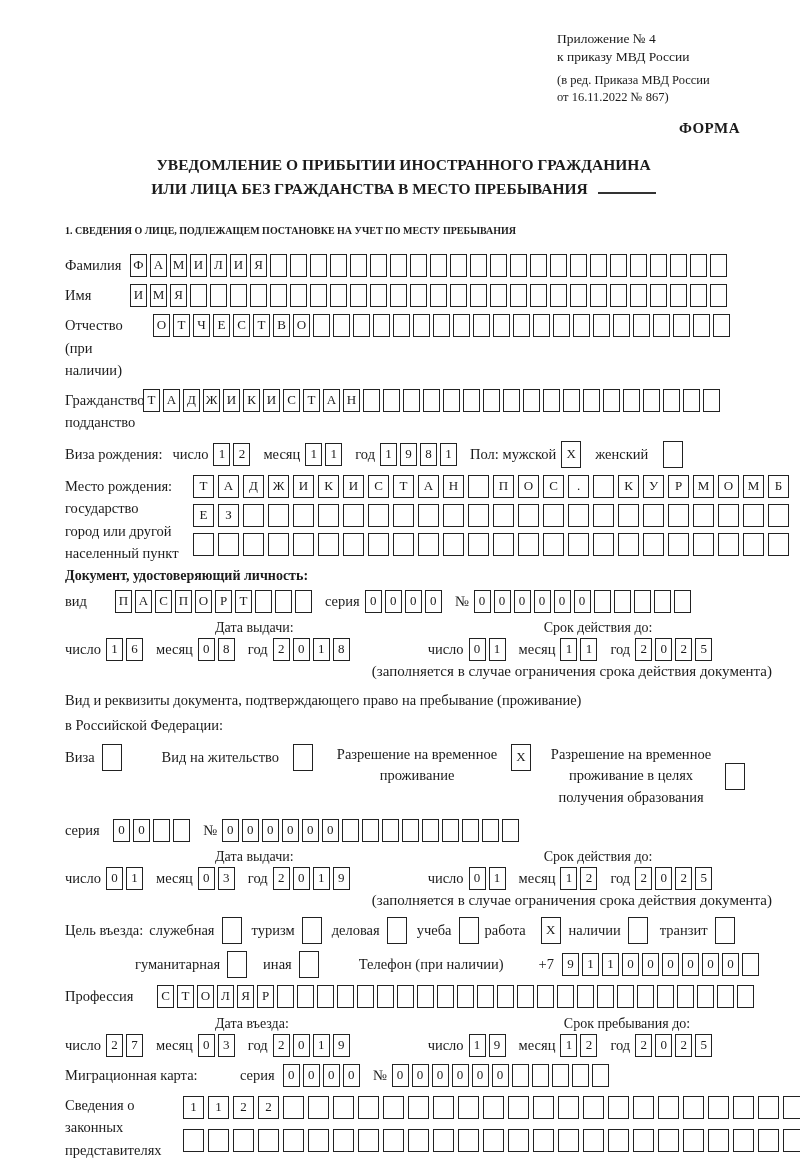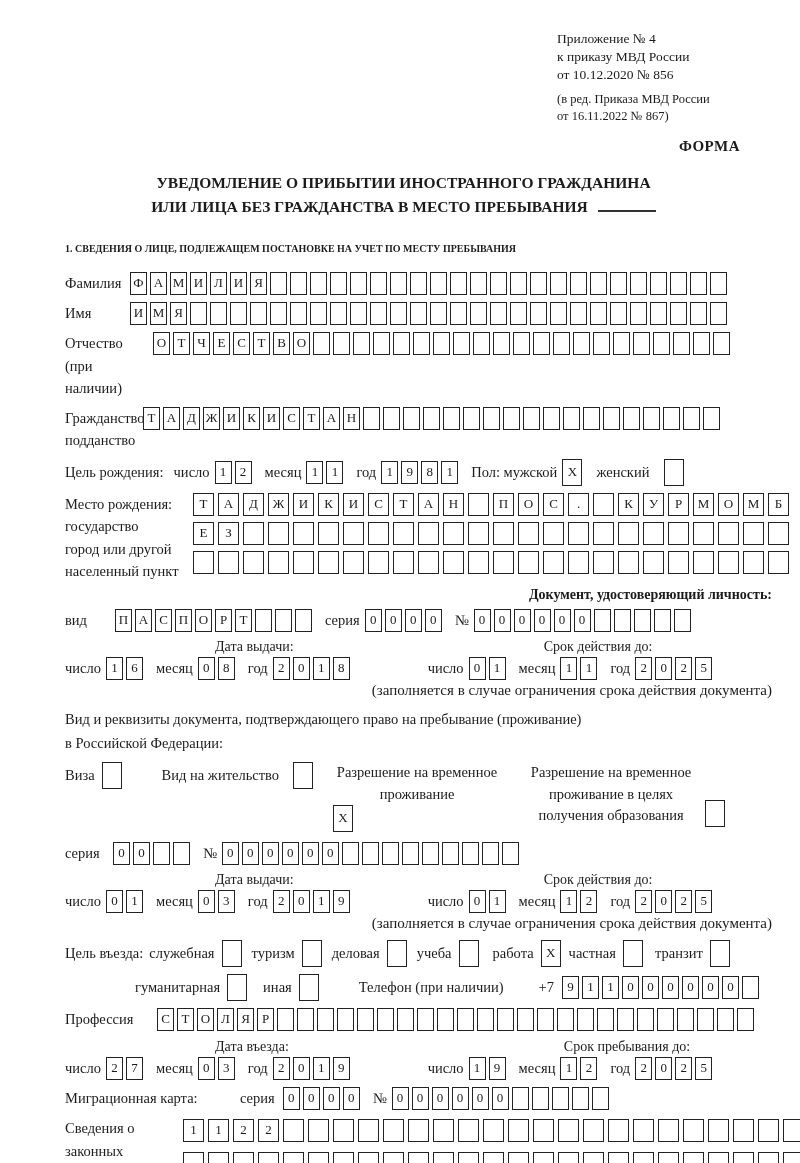--- a/index.html
+++ b/index.html
@@ -21,39 +21,38 @@
     display:inline-block;width:15px;height:21px;border:1.5px solid #222;
     margin-right:3px;font-size:13px;line-height:20px;text-align:center;
     vertical-align:middle;background:#fff;
   }
   .wide .cell{width:19px;margin-right:4px;}
   .cb .cell{width:18px;height:25px;line-height:24px;margin-right:0;}
   .frow{display:flex;align-items:center;margin-bottom:7px;}
   .frow.top{align-items:flex-start;}
   .labelcol{flex:none;font-size:14.5px;line-height:1.55;}
   .stack > .cells{display:block;margin-bottom:6px;}
-  .center-b{text-align:right;font-weight:bold;font-size:14px;margin:4px 0 6px 0;}
+  .center-b{text-align:left;font-weight:bold;font-size:14px;margin:4px 0 6px 0;}
   .two-col{display:flex;font-size:14px;margin:2px 0 2px 0;}
   .note{font-size:15px;text-align:right;margin:1px 0 8px 0;}
   .dlabel{font-size:14.5px;margin:0 5px 0 10px;}
   .dlabel.first{margin-left:0;}
   .pair{display:flex;align-items:center;}
   .pair .lbl{margin-right:7px;}
   .opt-wrap{text-align:center;font-size:14.5px;line-height:1.5;}
   .intro{font-size:14.5px;line-height:1.7;}
 </style>
 </head>
 <body>
 
 <div class="page">
 
   <div class="hdr-right">
     <div>Приложение № 4</div>
     <div>к приказу МВД России</div>
-    <div>от 10.12.2020 № 856</div>
     <div class="sm gap">(в ред. Приказа МВД России</div>
     <div class="sm">от 16.11.2022 № 867)</div>
   </div>
 
   <div class="forma">ФОРМА</div>
 
   <div class="title">
     <div>УВЕДОМЛЕНИЕ О ПРИБЫТИИ ИНОСТРАННОГО ГРАЖДАНИНА</div>
     <div><span>ИЛИ ЛИЦА БЕЗ ГРАЖДАНСТВА В МЕСТО ПРЕБЫВАНИЯ</span><span class="blankline"></span></div>
   </div>
@@ -80,21 +79,21 @@
 
   <div class="frow top">
     <span class="labelcol" style="width:78px;">
       <div>Гражданство,</div>
       <div>подданство</div>
     </span>
     <span class="cells"><span class="cell">Т</span><span class="cell">А</span><span class="cell">Д</span><span class="cell">Ж</span><span class="cell">И</span><span class="cell">К</span><span class="cell">И</span><span class="cell">С</span><span class="cell">Т</span><span class="cell">А</span><span class="cell">Н</span><span class="cell"></span><span class="cell"></span><span class="cell"></span><span class="cell"></span><span class="cell"></span><span class="cell"></span><span class="cell"></span><span class="cell"></span><span class="cell"></span><span class="cell"></span><span class="cell"></span><span class="cell"></span><span class="cell"></span><span class="cell"></span><span class="cell"></span><span class="cell"></span><span class="cell"></span><span class="cell"></span></span>
   </div>
 
   <div class="frow" style="margin-top:4px;">
-    <span class="lbl">Цель рождения:</span>
+    <span class="lbl">Виза рождения:</span>
     <span class="dlabel">число</span>
     <span class="cells"><span class="cell">1</span><span class="cell">2</span></span>
     <span class="dlabel">месяц</span>
     <span class="cells"><span class="cell">1</span><span class="cell">1</span></span>
     <span class="dlabel">год</span>
     <span class="cells"><span class="cell">1</span><span class="cell">9</span><span class="cell">8</span><span class="cell">1</span></span>
     <span class="dlabel">Пол: мужской</span>
     <span class="cells cb"><span class="cell">X</span></span>
     <span class="dlabel" style="margin-left:14px;">женский</span>
     <span class="cells cb" style="margin-left:10px;"><span class="cell"></span></span>
@@ -152,25 +151,25 @@
 
   <div class="frow top" style="margin-top:6px;margin-bottom:10px;">
     <span class="pair">
       <span class="lbl">Виза</span>
       <span class="cells cb"><span class="cell"></span></span>
     </span>
     <span class="pair" style="margin-left:40px;">
       <span class="lbl" style="margin-right:14px;">Вид на жительство</span>
       <span class="cells cb"><span class="cell"></span></span>
     </span>
-    <span class="pair top" style="margin-left:20px;align-items:flex-start;flex-direction:column;">
+    <span class="pair top" style="margin-left:20px;align-items:flex-start;">
       <span class="opt-wrap" style="width:168px;margin-right:10px;">Разрешение на временное проживание</span>
       <span class="cells cb"><span class="cell">X</span></span>
     </span>
-    <span class="pair top" style="margin-left:16px;align-items:flex-end;">
+    <span class="pair top" style="margin-left:16px;align-items:center;">
       <span class="opt-wrap" style="width:168px;margin-right:10px;">Разрешение на временное проживание в целях получения образования</span>
       <span class="cells cb"><span class="cell"></span></span>
     </span>
   </div>
 
   <div class="frow">
     <span class="lbl" style="width:48px;">серия</span>
     <span class="cells"><span class="cell">0</span><span class="cell">0</span><span class="cell"></span><span class="cell"></span></span>
     <span class="dlabel">№</span>
     <span class="cells"><span class="cell">0</span><span class="cell">0</span><span class="cell">0</span><span class="cell">0</span><span class="cell">0</span><span class="cell">0</span><span class="cell"></span><span class="cell"></span><span class="cell"></span><span class="cell"></span><span class="cell"></span><span class="cell"></span><span class="cell"></span><span class="cell"></span><span class="cell"></span></span>
@@ -209,26 +208,26 @@
       <span class="cells cb"><span class="cell"></span></span>
     </span>
     <span class="pair" style="margin-left:10px;justify-content:space-between;">
       <span class="lbl">деловая</span>
       <span class="cells cb"><span class="cell"></span></span>
     </span>
     <span class="pair" style="margin-left:10px;">
       <span class="lbl">учеба</span>
       <span class="cells cb"><span class="cell"></span></span>
     </span>
-    <span class="pair" style="margin-left:14px;">
+    <span class="pair" style="margin-left:6px;gap:8px;">
       <span class="lbl">работа</span>
       <span class="cells cb"><span class="cell">X</span></span>
     </span>
     <span class="pair" style="margin-left:8px;">
-      <span class="lbl">частная</span>
+      <span class="lbl">наличии</span>
       <span class="cells cb"><span class="cell"></span></span>
     </span>
     <span class="pair" style="margin-left:12px;text-align:right;">
       <span class="lbl">транзит</span>
       <span class="cells cb"><span class="cell"></span></span>
     </span>
   </div>
 
   <div class="frow" style="padding-left:70px;">
     <span class="pair">

